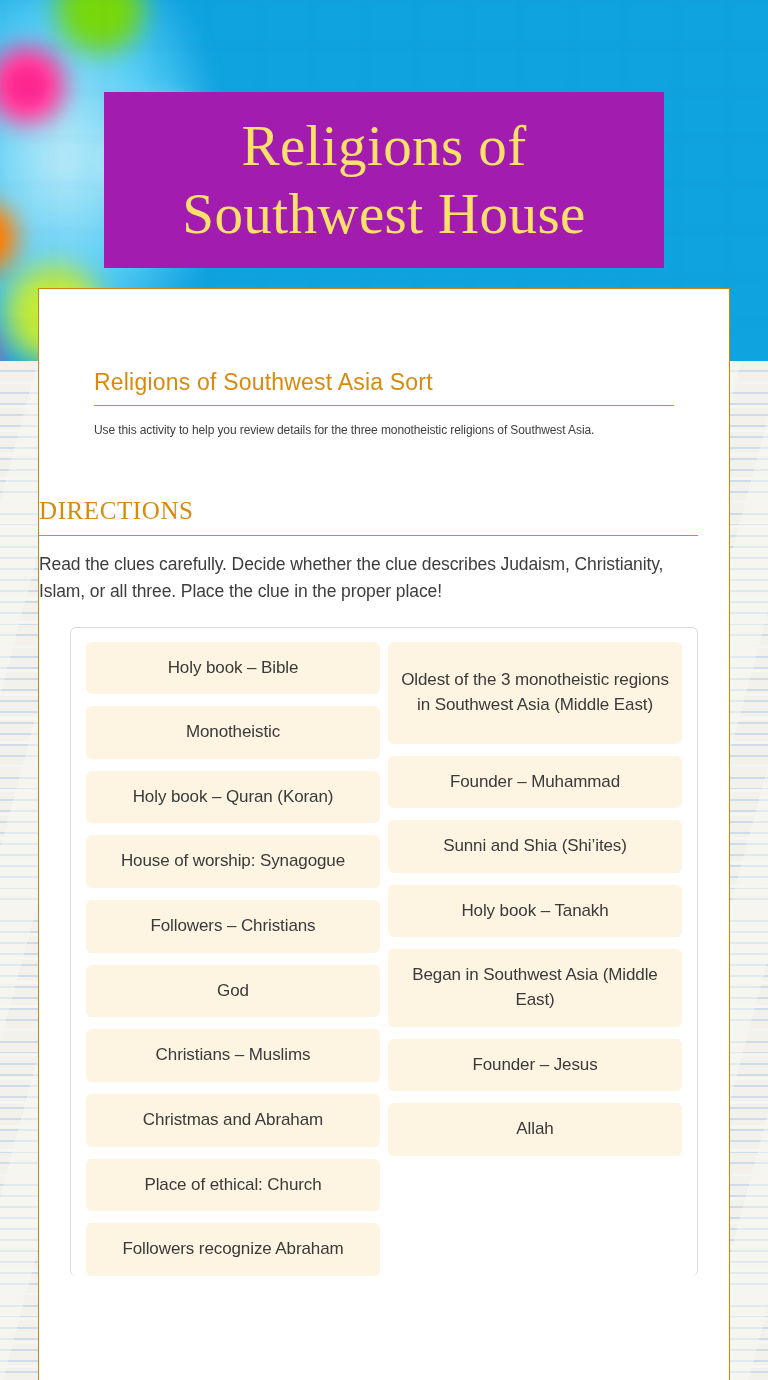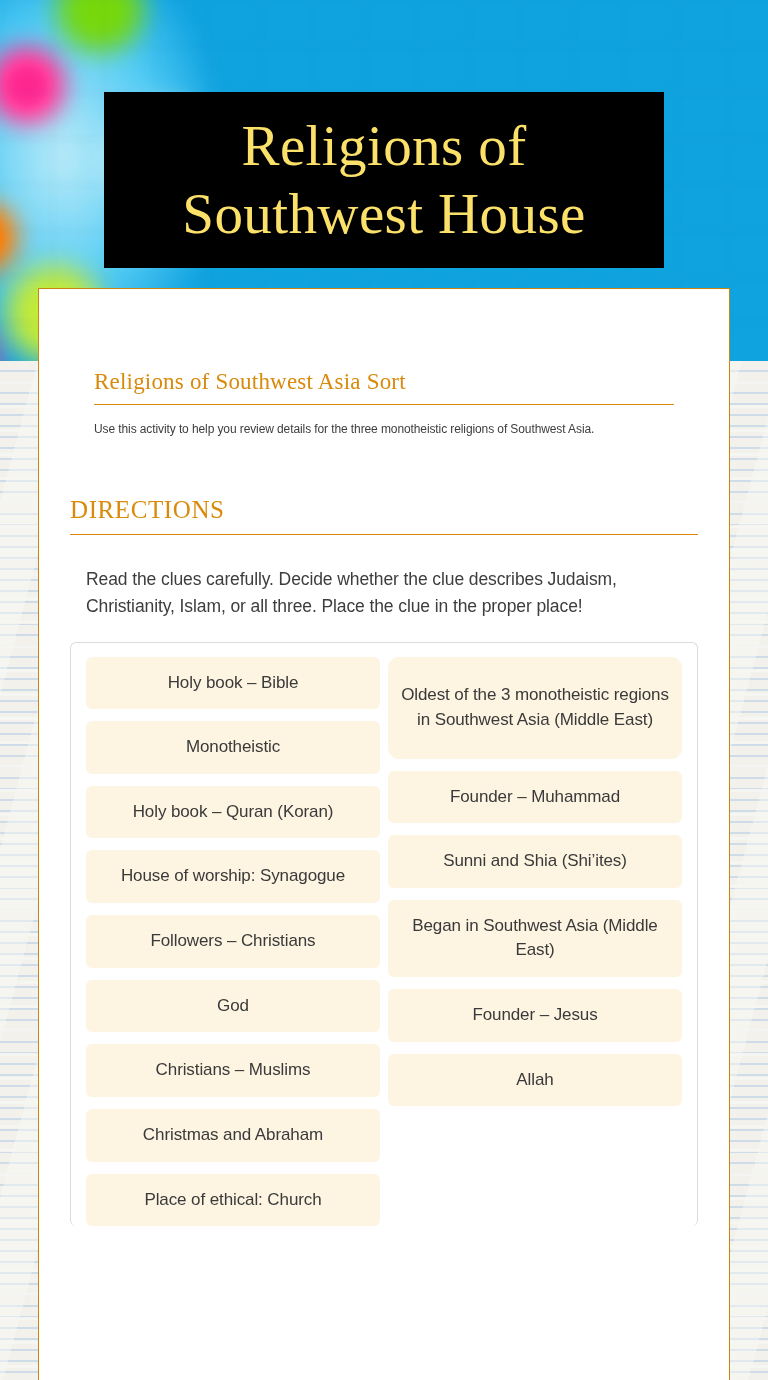--- a/index.html
+++ b/index.html
@@ -107,21 +107,21 @@
     opacity: 0.7;
   }
 
   
   #title-banner {
     position: absolute;
     left: 104px;
     top: 92px;
     width: 560px;
     height: 176px;
-    background: #000000;
+    background: #a21caf;
     z-index: 3;
     display: flex;
     align-items: center;
     justify-content: center;
   }
   #title-banner h1 {
     margin: 0;
     font-family: "Liberation Serif", "DejaVu Serif", serif;
     font-weight: 400;
     font-size: 57px;
@@ -147,21 +147,21 @@
   }
 
   
   #activity-block {
     padding-top: 80px;
     padding-left: 55px;
     padding-right: 55px;
   }
   #activity-title {
     margin: 0;
-    font-family: Liberation Serif, serif;
+    font-family: Liberation Sans, sans-serif;
     font-weight: 400;
     font-size: 23px;
     color: #d98a0b;
     letter-spacing: 0.2px;
     padding-bottom: 9px;
   }
   .rule {
     height: 1px;
     background: #d98a0b;
     width: 100%;
@@ -171,34 +171,33 @@
     padding-top: 15px;
     font-size: 12px;
     line-height: 1.5;
     color: #3d3d3d;
     letter-spacing: -0.1px;
   }
 
   
   #directions-block {
     padding-top: 58px;
-    padding-left: 31px;
     padding-right: 31px;
   }
   #directions-title {
     margin: 0;
     font-family: "Liberation Serif", "DejaVu Serif", serif;
     font-weight: 400;
     font-size: 25px;
     color: #d98a0b;
     letter-spacing: 0.6px;
     padding-bottom: 10px;
   }
   #directions-text {
-    margin: 16px;
+    margin: 0;
     padding-top: 15px;
     font-size: 17.5px;
     line-height: 1.53;
     color: #3d3d3d;
     letter-spacing: -0.1px;
   }
 
   
   #clue-panel {
     margin: 22px 31px 0 31px;
@@ -225,21 +224,21 @@
     line-height: 1.45;
     text-align: center;
     padding: 14px 10px;
     display: flex;
     align-items: center;
     justify-content: center;
     letter-spacing: -0.1px;
     min-height: 52px;
   }
   .clue-tile.tall2 { min-height: 77px; }
-  .clue-tile.tall3 { min-height: 102px; border-radius: 11px; }
+  .clue-tile.tall3 { min-height: 102px; }
 </style>
 </head>
 <body>
 
 <div id="paper-bg"></div>
 
 <div id="hero">
   <div class="globe-photo"></div>
   <div class="globe-grid"></div>
 </div>
@@ -262,25 +261,27 @@
     <div class="clue-col" id="clue-col-left">
         <div class="clue-tile">Holy book – Bible</div>
         <div class="clue-tile">Monotheistic</div>
         <div class="clue-tile">Holy book – Quran (Koran)</div>
         <div class="clue-tile">House of worship: Synagogue</div>
         <div class="clue-tile">Followers – Christians</div>
         <div class="clue-tile">God</div>
         <div class="clue-tile">Christians – Muslims</div>
         <div class="clue-tile">Christmas and Abraham</div>
         <div class="clue-tile">Place of ethical: Church</div>
+        <div class="clue-tile">Followers recognize Abraham</div>
       </div>
     <div class="clue-col" id="clue-col-right">
         <div class="clue-tile tall3">Oldest of the 3 monotheistic regions in Southwest Asia (Middle East)</div>
         <div class="clue-tile">Founder – Muhammad</div>
         <div class="clue-tile">Sunni and Shia (Shi’ites)</div>
+        <div class="clue-tile">Holy book – Tanakh</div>
         <div class="clue-tile tall2">Began in Southwest Asia (Middle East)</div>
         <div class="clue-tile">Founder – Jesus</div>
         <div class="clue-tile">Allah</div>
       </div>
   </div>
 
 </div>
 
 <div id="title-banner">
   <h1>

